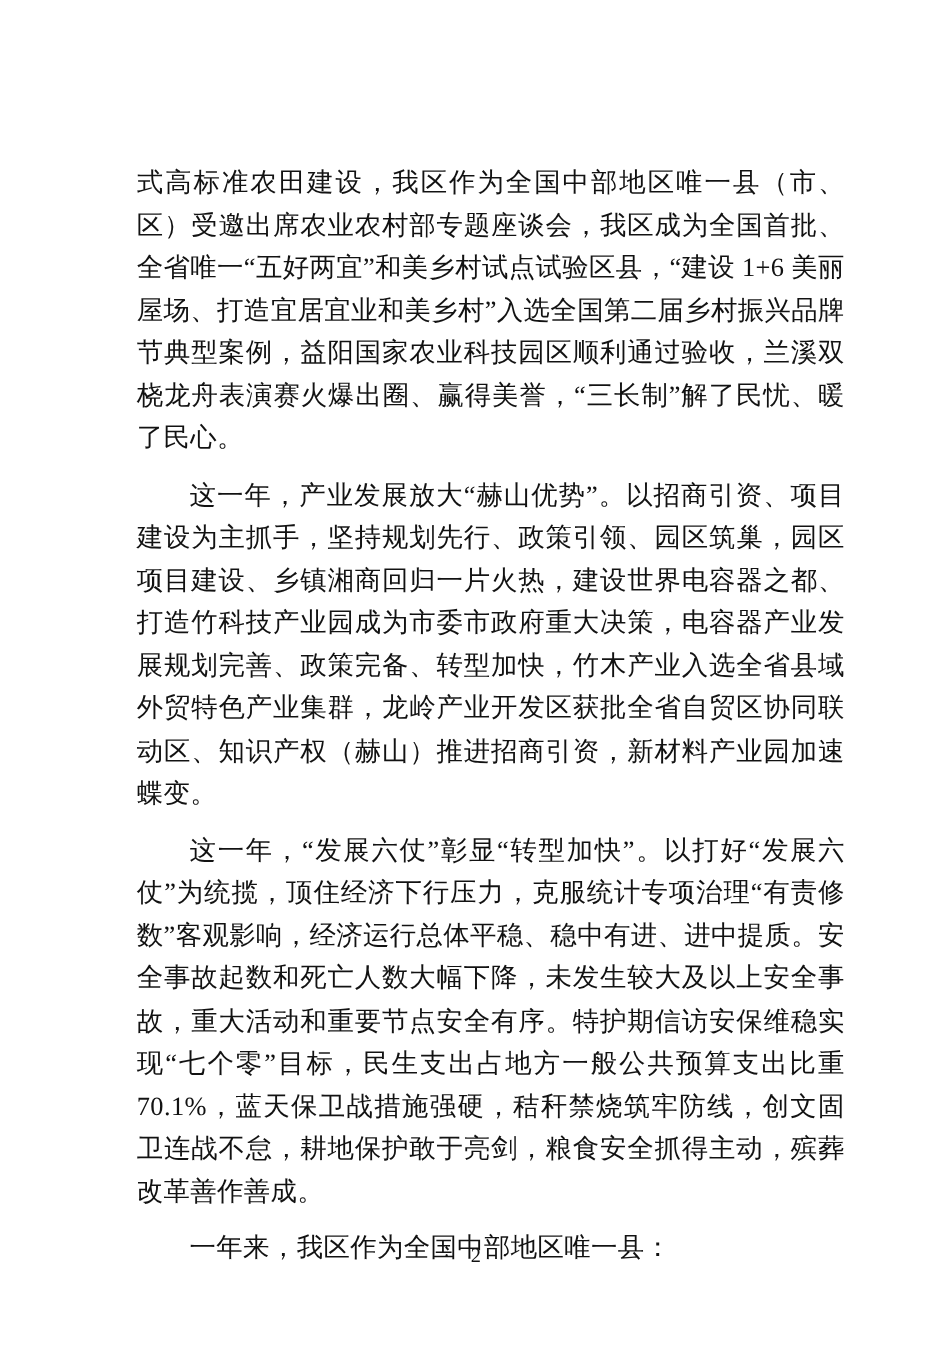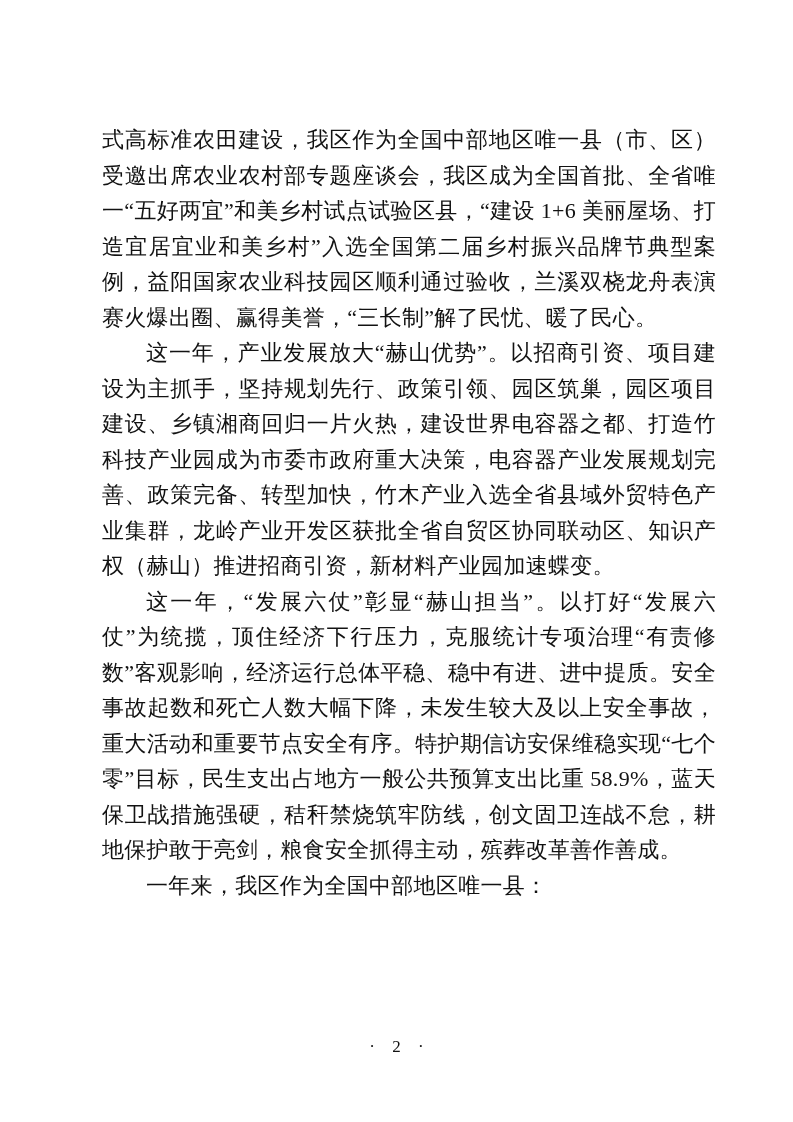--- a/index.html
+++ b/index.html
@@ -22,21 +22,21 @@
     top: 122px;
     width: 614px;
     font-size: 22px;
     line-height: 35.5px;
     color: #121212;
     text-align: justify;
     text-justify: inter-ideograph;
     letter-spacing: 0.3px;
   }
   .doc-content p {
-    margin: 0;
+    margin: 12px;
   }
   .para-indent {
     text-indent: 2em;
   }
   .run-bold {
     font-weight: normal;
   }
   .page-footer {
     position: absolute;
     left: 0;
@@ -53,21 +53,21 @@
 <body>
 
 <div class="page">
 
   <div class="doc-content">
 
     <p><span>式高标准农田建设，我区作为全国中部地区唯一县（市、区）受邀出席农业农村部专题座谈会，我区成为全国首批、全省唯一“五好两宜”和美乡村试点试验区县，“建设 1+6 美丽屋场、打造宜居宜业和美乡村”入选全国第二届乡村振兴品牌节典型案例，益阳国家农业科技园区顺利通过验收，兰溪双桡龙舟表演赛火爆出圈、赢得美誉，“三长制”解了民忧、暖了民心。</span></p>
 
     <p class="para-indent"><span class="run-bold">这一年，产业发展放大“赫山优势”。</span><span>以招商引资、项目建设为主抓手，坚持规划先行、政策引领、园区筑巢，园区项目建设、乡镇湘商回归一片火热，建设世界电容器之都、打造竹科技产业园成为市委市政府重大决策，电容器产业发展规划完善、政策完备、转型加快，竹木产业入选全省县域外贸特色产业集群，龙岭产业开发区获批全省自贸区协同联动区、知识产权（赫山）推进招商引资，新材料产业园加速蝶变。</span></p>
 
-    <p class="para-indent"><span class="run-bold">这一年，“发展六仗”彰显“赫山担当”。</span><span>以打好“发展六仗”为统揽，顶住经济下行压力，克服统计专项治理“有责修数”客观影响，经济运行总体平稳、稳中有进、进中提质。安全事故起数和死亡人数大幅下降，未发生较大及以上安全事故，重大活动和重要节点安全有序。特护期信访安保维稳实现“七个零”目标，民生支出占地方一般公共预算支出比重 58.9%，蓝天保卫战措施强硬，秸秆禁烧筑牢防线，创文固卫连战不怠，耕地保护敢于亮剑，粮食安全抓得主动，殡葬改革善作善成。</span></p>
+    <p class="para-indent"><span class="run-bold">这一年，“发展六仗”彰显“转型加快”。</span><span>以打好“发展六仗”为统揽，顶住经济下行压力，克服统计专项治理“有责修数”客观影响，经济运行总体平稳、稳中有进、进中提质。安全事故起数和死亡人数大幅下降，未发生较大及以上安全事故，重大活动和重要节点安全有序。特护期信访安保维稳实现“七个零”目标，民生支出占地方一般公共预算支出比重 70.1%，蓝天保卫战措施强硬，秸秆禁烧筑牢防线，创文固卫连战不怠，耕地保护敢于亮剑，粮食安全抓得主动，殡葬改革善作善成。</span></p>
 
     <p class="para-indent"><span>一年来，我区作为全国中部地区唯一县：</span></p>
 
 
   </div>
 
   <div class="page-footer">· 2 ·</div>
 
 </div>
 

